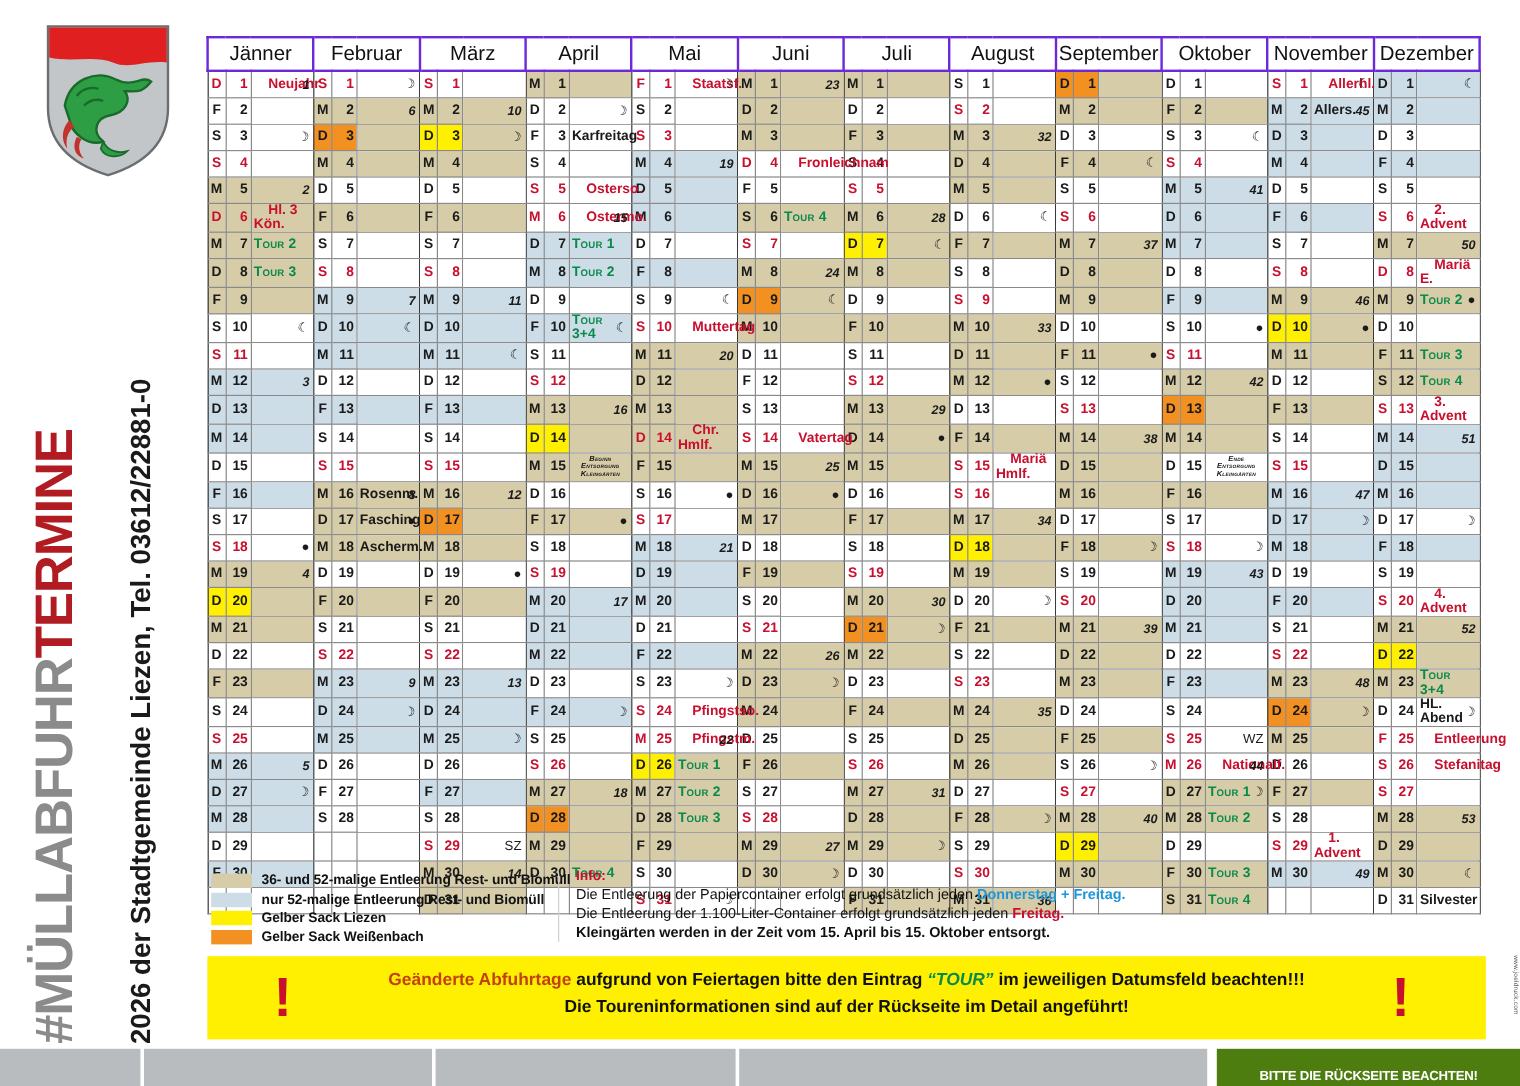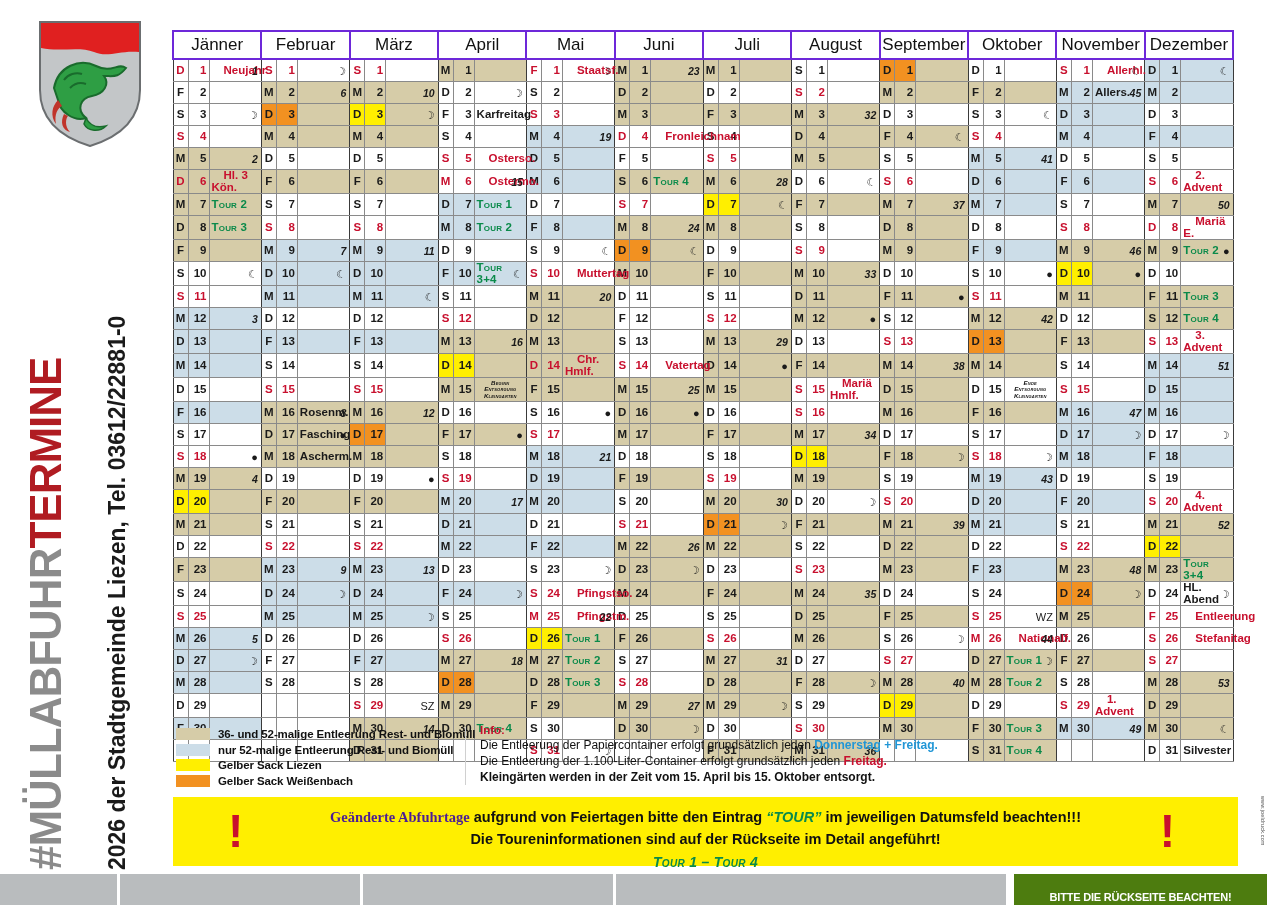--- a/index.html
+++ b/index.html
@@ -147,21 +147,21 @@
   }
   .bang.l{left:54px;}
   .bang.r{right:62px;}
   .banner-lines{
     position:absolute;left:90px;right:90px;top:9px;text-align:center;
   }
   .bl1{font-size:14.5px;font-weight:bold;color:#111;line-height:1.5;}
   .bl2{font-size:14.5px;font-weight:bold;color:#111;line-height:1.5;}
   .bl3{font-size:14px;font-weight:bold;font-style:italic;color:#0a8a4a;
        line-height:1.6;font-variant:small-caps;letter-spacing:0.3px;}
-  .bred{color:#4c1d95;font-family:Liberation Serif, serif;}
+  .bred{color:#c2410c;}
   .bgreen{color:#0a8a4a;font-style:italic;font-variant:small-caps;}
   .credit{
     position:absolute;right:1px;top:796px;
     font-size:5.4px;color:#555;
     writing-mode:vertical-rl;
     height:66px;letter-spacing:0.2px;
   }
 
   
   .strip{position:absolute;left:0;top:874px;width:1267px;height:31px;}
@@ -1659,21 +1659,20 @@
   </div>
 
   <div class="banner">
     <div class="bang l">!</div>
     <div class="bang r">!</div>
     <div class="banner-lines">
       <div class="bl1">
         <span class="bred">Geänderte Abfuhrtage</span><span> aufgrund von Feiertagen bitte den Eintrag </span><span class="bgreen">“TOUR”</span><span> im jeweiligen Datumsfeld beachten!!!</span>
       </div>
       <div class="bl2">Die Toureninformationen sind auf der Rückseite im Detail angeführt!</div>
-      <div class="bl3">Tour 1 – Tour 4</div>
     </div>
   </div>
   <div class="credit">www.joeldruck.com</div>
 
   <div class="strip">
     <div class="strip-cell" style="left:0;width:117px;"></div>
     <div class="strip-cell" style="left:120px;width:240px;"></div>
     <div class="strip-cell" style="left:363px;width:250px;"></div>
     <div class="strip-cell" style="left:616px;width:390px;"></div>
     <div class="strip-note">BITTE DIE RÜCKSEITE BEACHTEN!</div>

